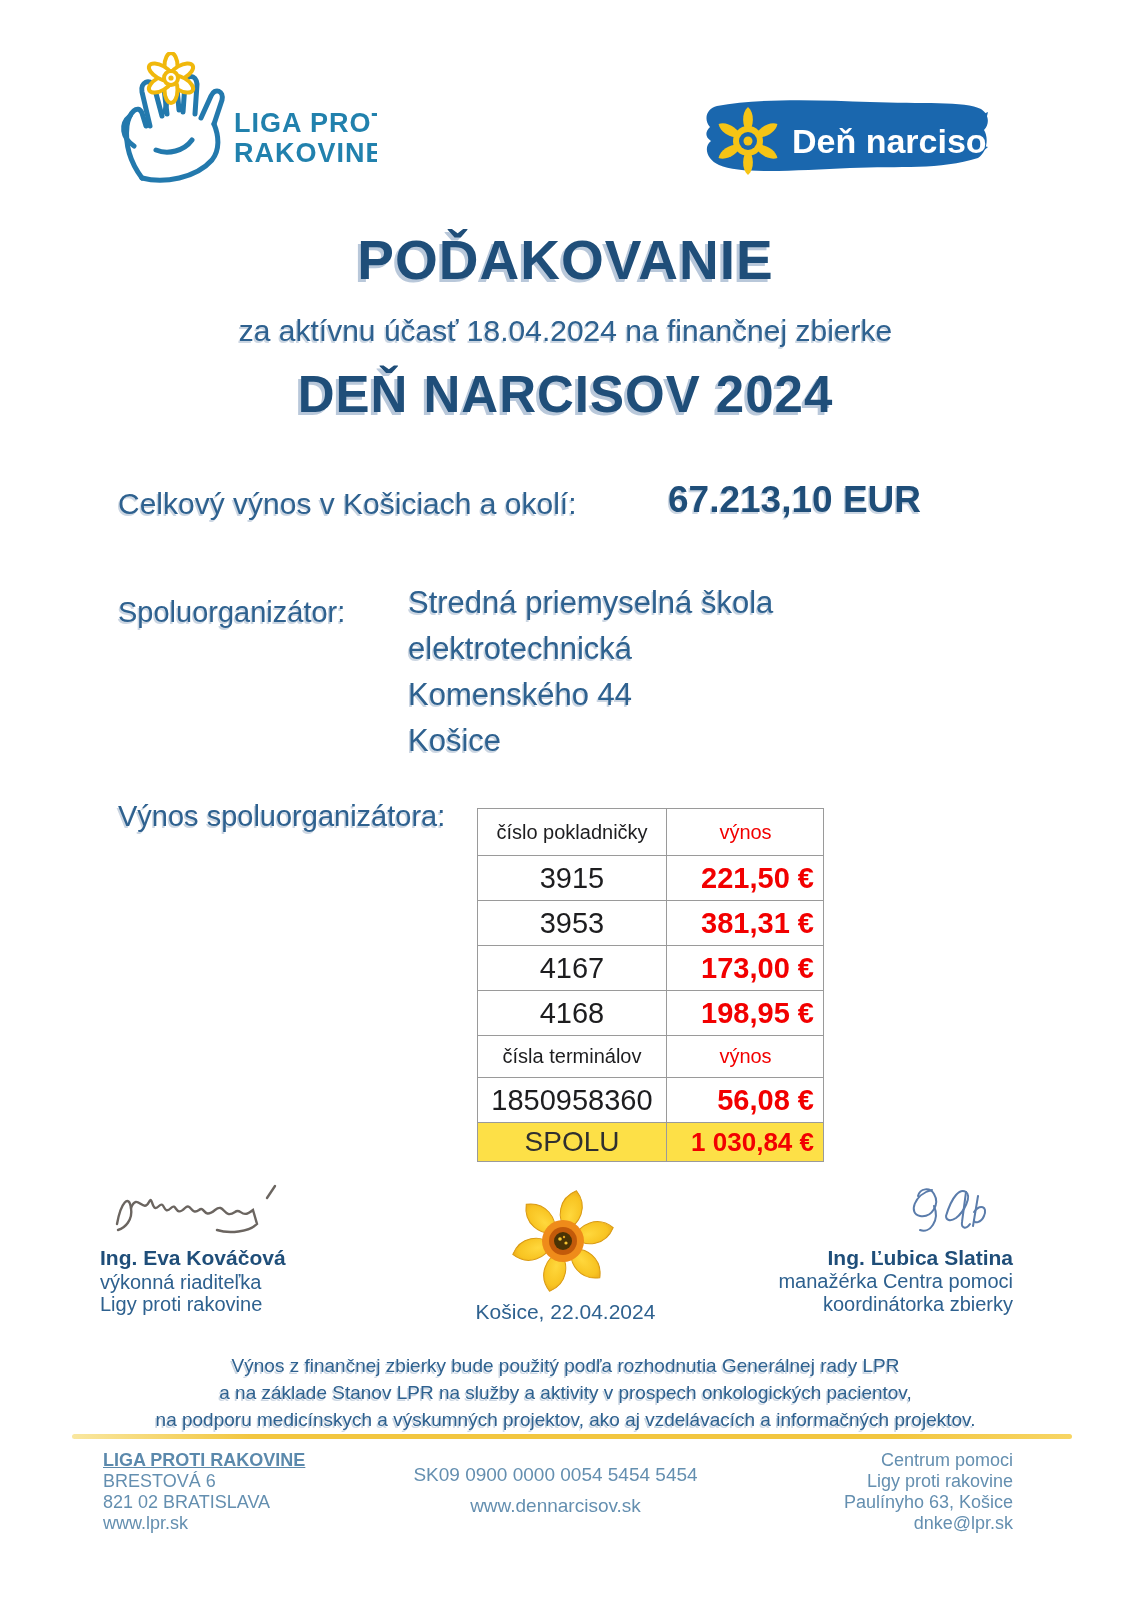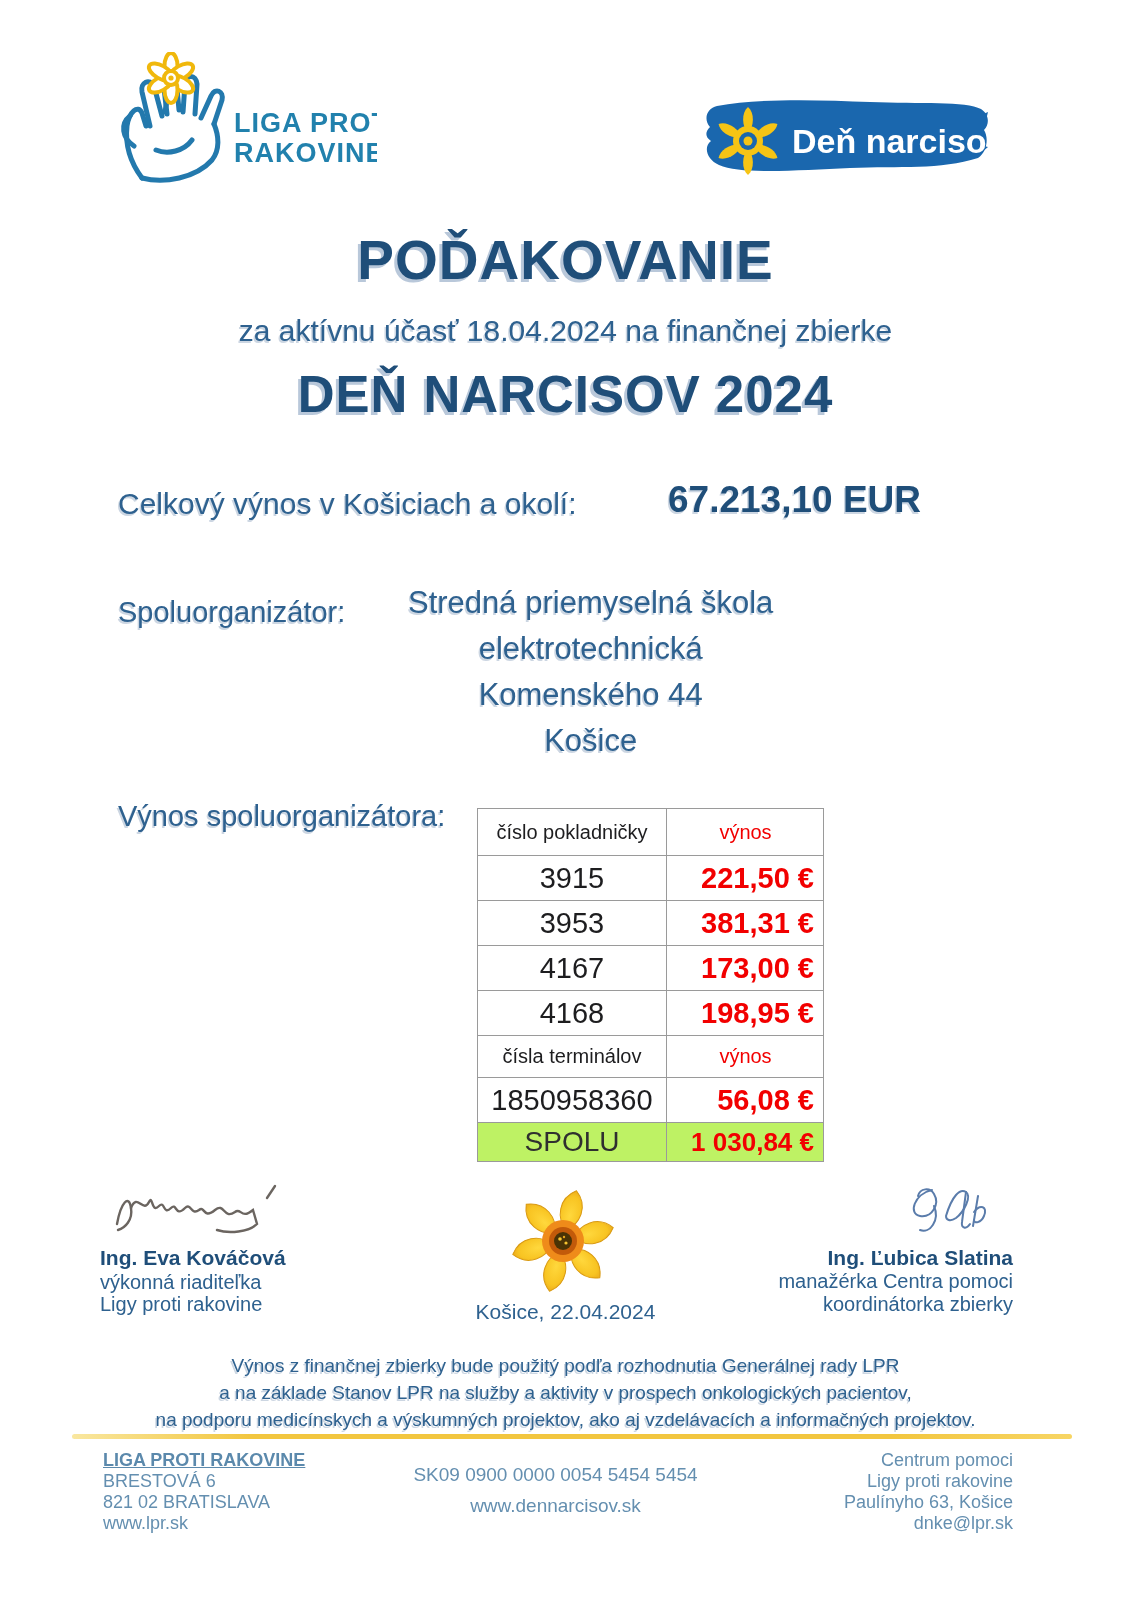--- a/index.html
+++ b/index.html
@@ -2,21 +2,21 @@
 <html><head>
 <meta charset="utf-8">
 <style>
   html,body{margin:0;padding:0;background:#ffffff;}
   .page{
     position:relative;width:1131px;height:1600px;background:#ffffff;overflow:hidden;
     font-family:"Liberation Sans",sans-serif;margin:0 auto;
   }
   .abs{position:absolute;}
   .navy{color:#1f4e79;}
-  .blue{color:#2e618f;text-align:center;}
+  .blue{color:#2e618f;}
   .sh-big{text-shadow:-3px 3px 0 #b9c8da;}
   .sh{text-shadow:-1.5px 2px 0 #ccd6e2;}
   .center{left:0;right:0;text-align:center;}
 
   .title-main{top:228px;font-size:55px;font-weight:bold;letter-spacing:1px;}
   .title-sub{top:314px;font-size:30px;}
   .title-event{top:365px;font-size:51px;font-weight:bold;letter-spacing:1px;}
 
   .total-label{left:118px;top:487px;font-size:30px;}
   .total-value{left:668px;top:479px;font-size:37px;font-weight:bold;}
@@ -34,21 +34,21 @@
     border:1px solid #9a9a9a;vertical-align:middle;overflow:hidden;white-space:nowrap;
   }
   td.c1{width:186px;text-align:center;color:#1d1d1f;}
   td.c2{width:155px;text-align:right;padding-right:9px;color:#f20000;}
   tr.hdr td{height:44px;font-size:20px;text-align:center;}
   tr.hdr td.c2{text-align:center;padding-right:0;}
   tr.data td{height:42px;font-size:29px;}
   tr.data td.c2{font-weight:bold;}
   tr.hdr2 td{height:39px;font-size:20px;}
   tr.hdr2 td.c2{text-align:center;padding-right:0;}
-  tr.total td{height:36px;background:#bef264;}
+  tr.total td{height:36px;background:#fde047;}
   tr.total td.c1{font-size:28px;color:#2f2f2f;}
   tr.total td.c2{font-size:26px;font-weight:bold;}
 
   .sig-name-l{left:100px;top:1246px;font-size:21px;font-weight:bold;}
   .sig-role1-l{left:100px;top:1271px;font-size:20px;}
   .sig-role2-l{left:100px;top:1293px;font-size:20px;}
   .sig-block-r{right:118px;top:1246px;text-align:right;}
   .sig-name-r{font-size:21px;font-weight:bold;color:#1f4e79;}
   .sig-role-r{font-size:20px;color:#2e618f;line-height:23px;}
   .place-date{top:1300px;font-size:21px;}

